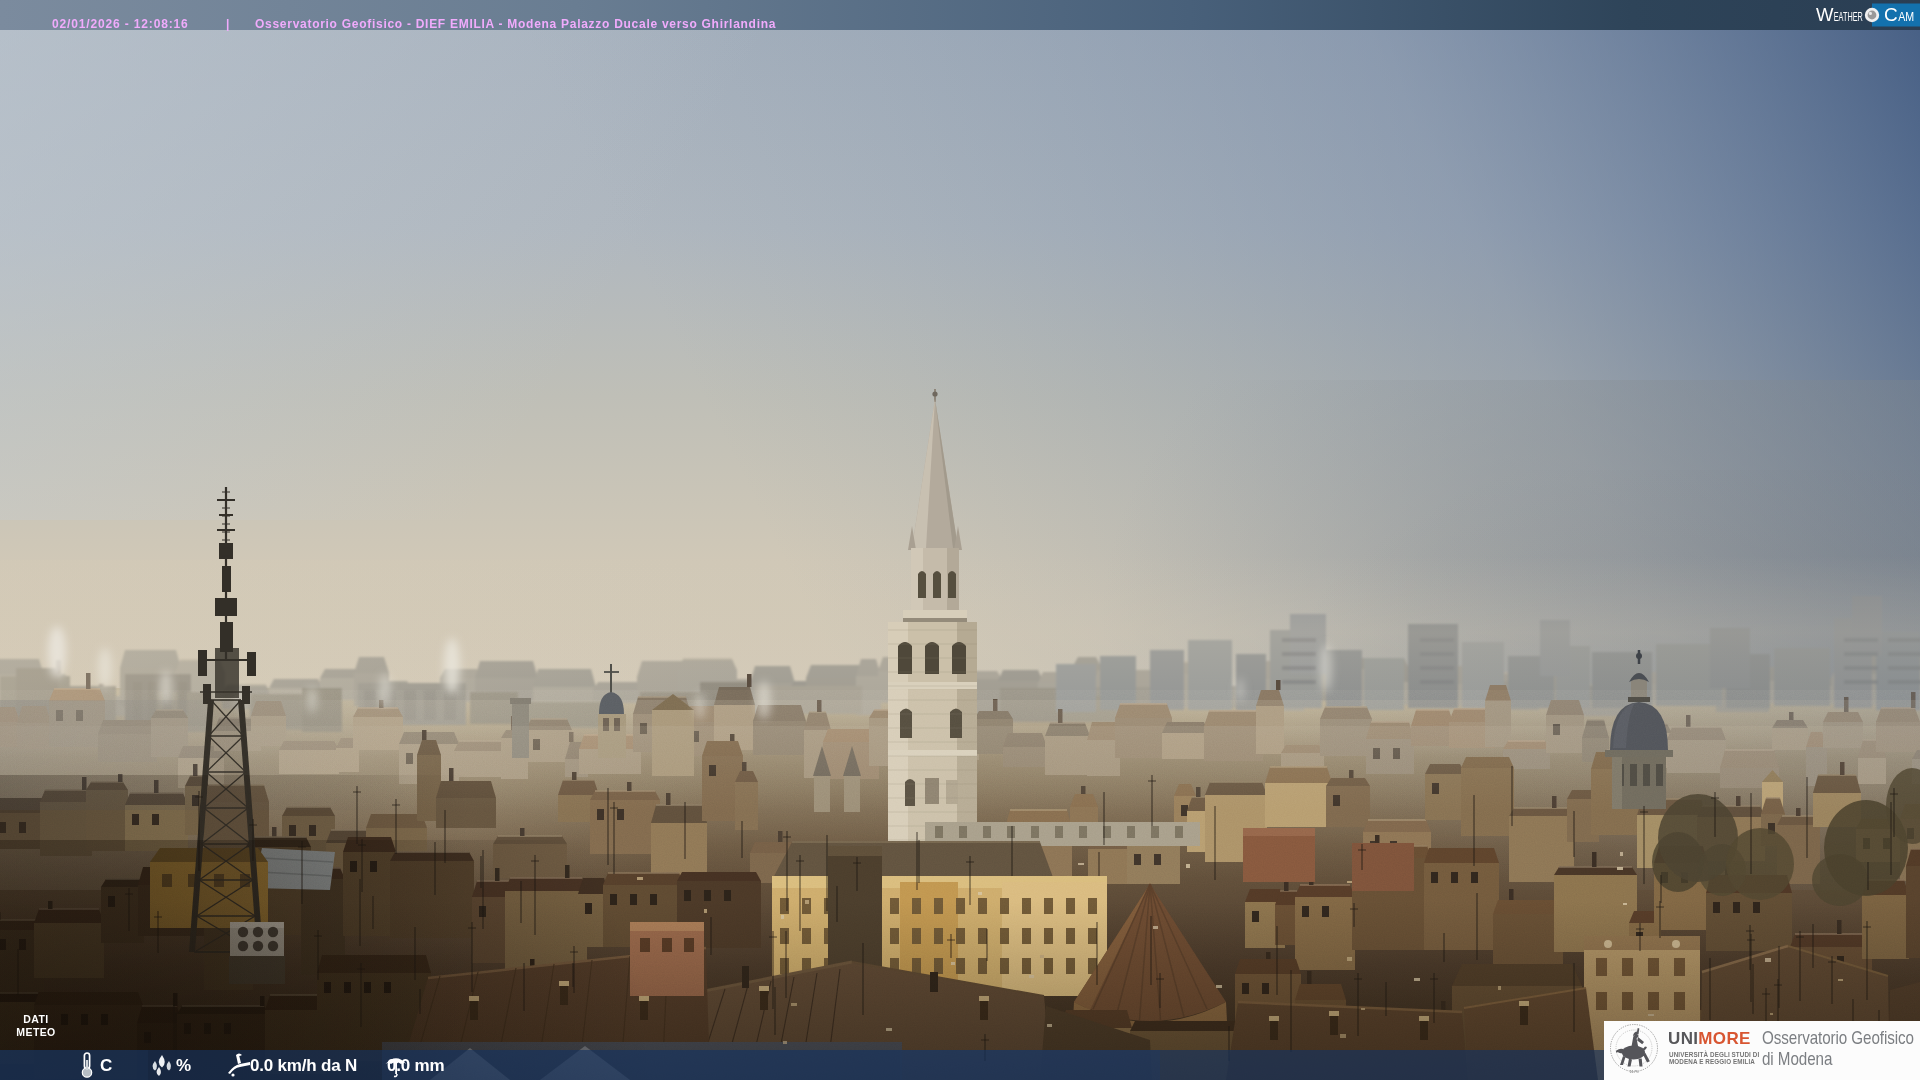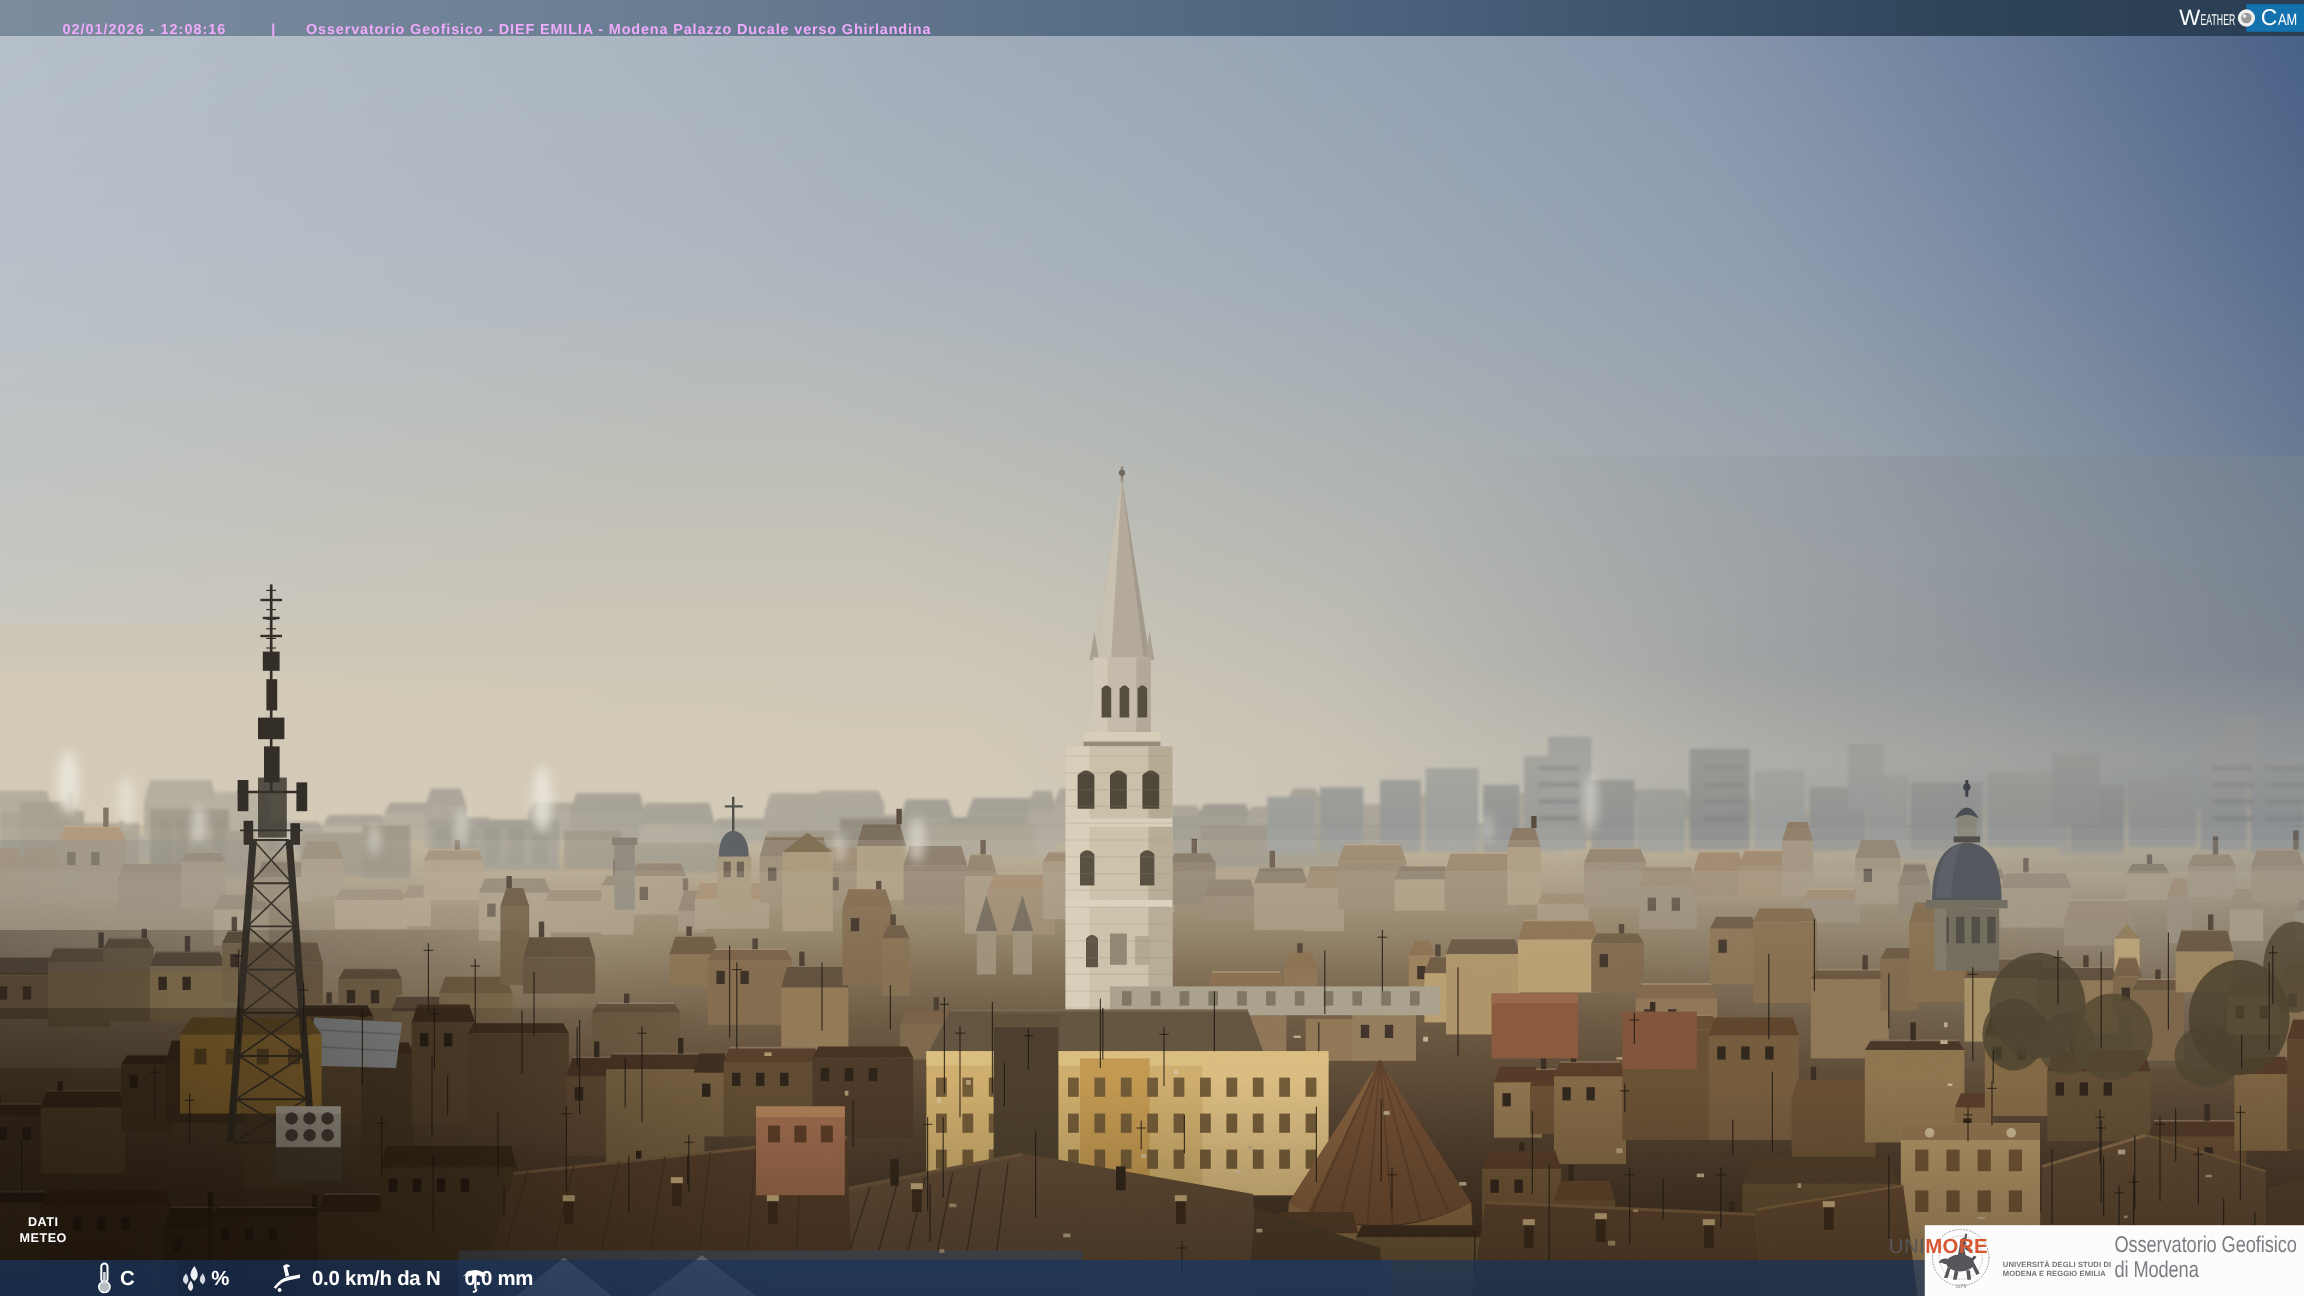--- a/index.html
+++ b/index.html
@@ -4,21 +4,21 @@
 html,body{width:1920px;height:1080px;overflow:hidden;background:#000;font-family:"Liberation Sans",sans-serif}
 #stage{position:relative;width:1920px;height:1080px}
 .abs{position:absolute}
 #topbar{left:0;top:0;width:1920px;height:30px;background:linear-gradient(90deg,#7b8b9e 0%,#697d92 30%,#48607a 62%,#2e4459 85%,#2a3e53 100%)}
 .tb{top:17px;font-size:12px;font-weight:bold;color:#f0abfc;letter-spacing:0.3px;white-space:pre}
 #bstrip{left:0;top:1050px;width:1604px;height:30px;background:rgba(20,50,96,0.63)}
 #bstrip2{left:0;top:1050px;width:148px;height:30px;background:rgba(46,72,110,0.14)}
 .wtxt{color:#fff;font-weight:bold;font-size:17px;letter-spacing:-0.2px;top:1056px}
 #dati{left:2px;top:1013px;width:68px;text-align:center;color:#fff;font-weight:bold;font-size:10.5px;line-height:13px;letter-spacing:0.4px}
 #wbox{left:1604px;top:1021px;width:316px;height:59px;background:#fcfcfc}
-#unimore{left:1574px;top:1029px;font-size:17px;font-weight:normal;letter-spacing:0.35px;color:#57575a}
+#unimore{left:1668px;top:1029px;font-size:17px;font-weight:bold;letter-spacing:0.35px;color:#57575a}
 #unimore b{color:#d85632}
 #unisub{left:1669px;top:1051px;font-size:6.3px;line-height:7px;color:#737373;letter-spacing:0.1px;font-weight:bold}
 #ossgeo{left:1762px;top:1027px;font-size:19px;line-height:21px;color:#7b7e82;letter-spacing:-0.1px;transform:scaleX(0.8);transform-origin:left top;white-space:nowrap}
 </style></head>
 <body>
 <div id="stage">
 <svg class="abs" style="left:0;top:0" width="1920" height="1080" viewBox="0 0 1920 1080">
       <defs>
 <linearGradient id="sky" x1="0" y1="0" x2="0" y2="760" gradientUnits="userSpaceOnUse">
  <stop offset="0" stop-color="#a5b0bd"></stop>
@@ -1299,21 +1299,21 @@
   <path d="M20,9 q4,6 0,9.5 q-5,-3.5 0,-9.5z" fill="#dde3e9" opacity="0.95"></path>
   <path d="M10,15 q4,6 0,9 q-5,-3 0,-9z" fill="#fff" opacity="0.9"></path>
 </svg>
 <div class="abs wtxt" style="left:176px">%</div>
 <svg class="abs" style="left:226px;top:1052px" width="26" height="26" viewBox="0 0 26 26">
   <path d="M2,21 Q8,13 14,12 L24,10 L24,13 L14,15 Q8,16 4,22 Z" fill="#fff"></path>
   <path d="M12,12 L10,3 L13,3 L15,11 Z" fill="#fff"></path>
   <path d="M10,3 q3,-3 6,0 q-3,2 -6,0z" fill="#fff"></path>
   <circle cx="7" cy="23" r="1.6" fill="#fff"></circle>
 </svg>
-<div class="abs wtxt" style="left:260px">0.0 km/h da N</div>
+<div class="abs wtxt" style="left:250px">0.0 km/h da N</div>
 <svg class="abs" style="left:384px;top:1052px" width="24" height="26" viewBox="0 0 24 26">
   <path d="M1.5,12 Q12,0.5 22.5,12 L19.8,10.6 L17,12 L14.4,10.6 L12,12 L9.6,10.6 L7,12 L4.2,10.6 Z" fill="#fff"></path>
   <rect x="11.2" y="11" width="1.8" height="11" fill="#fff"></rect>
   <path d="M13,22 q0,3 -3,2.4" stroke="#fff" stroke-width="1.6" fill="none"></path>
 </svg>
 <div class="abs wtxt" style="left:387px">0.0 mm</div>
 
 <div class="abs" id="wbox"></div>
 <svg class="abs" style="left:1607px;top:1022px" width="56" height="55" viewBox="0 0 56 55">
   <circle cx="27" cy="26" r="23.5" fill="none" stroke="#8a8a8a" stroke-width="0.8" stroke-dasharray="1.3,1.1"></circle>

